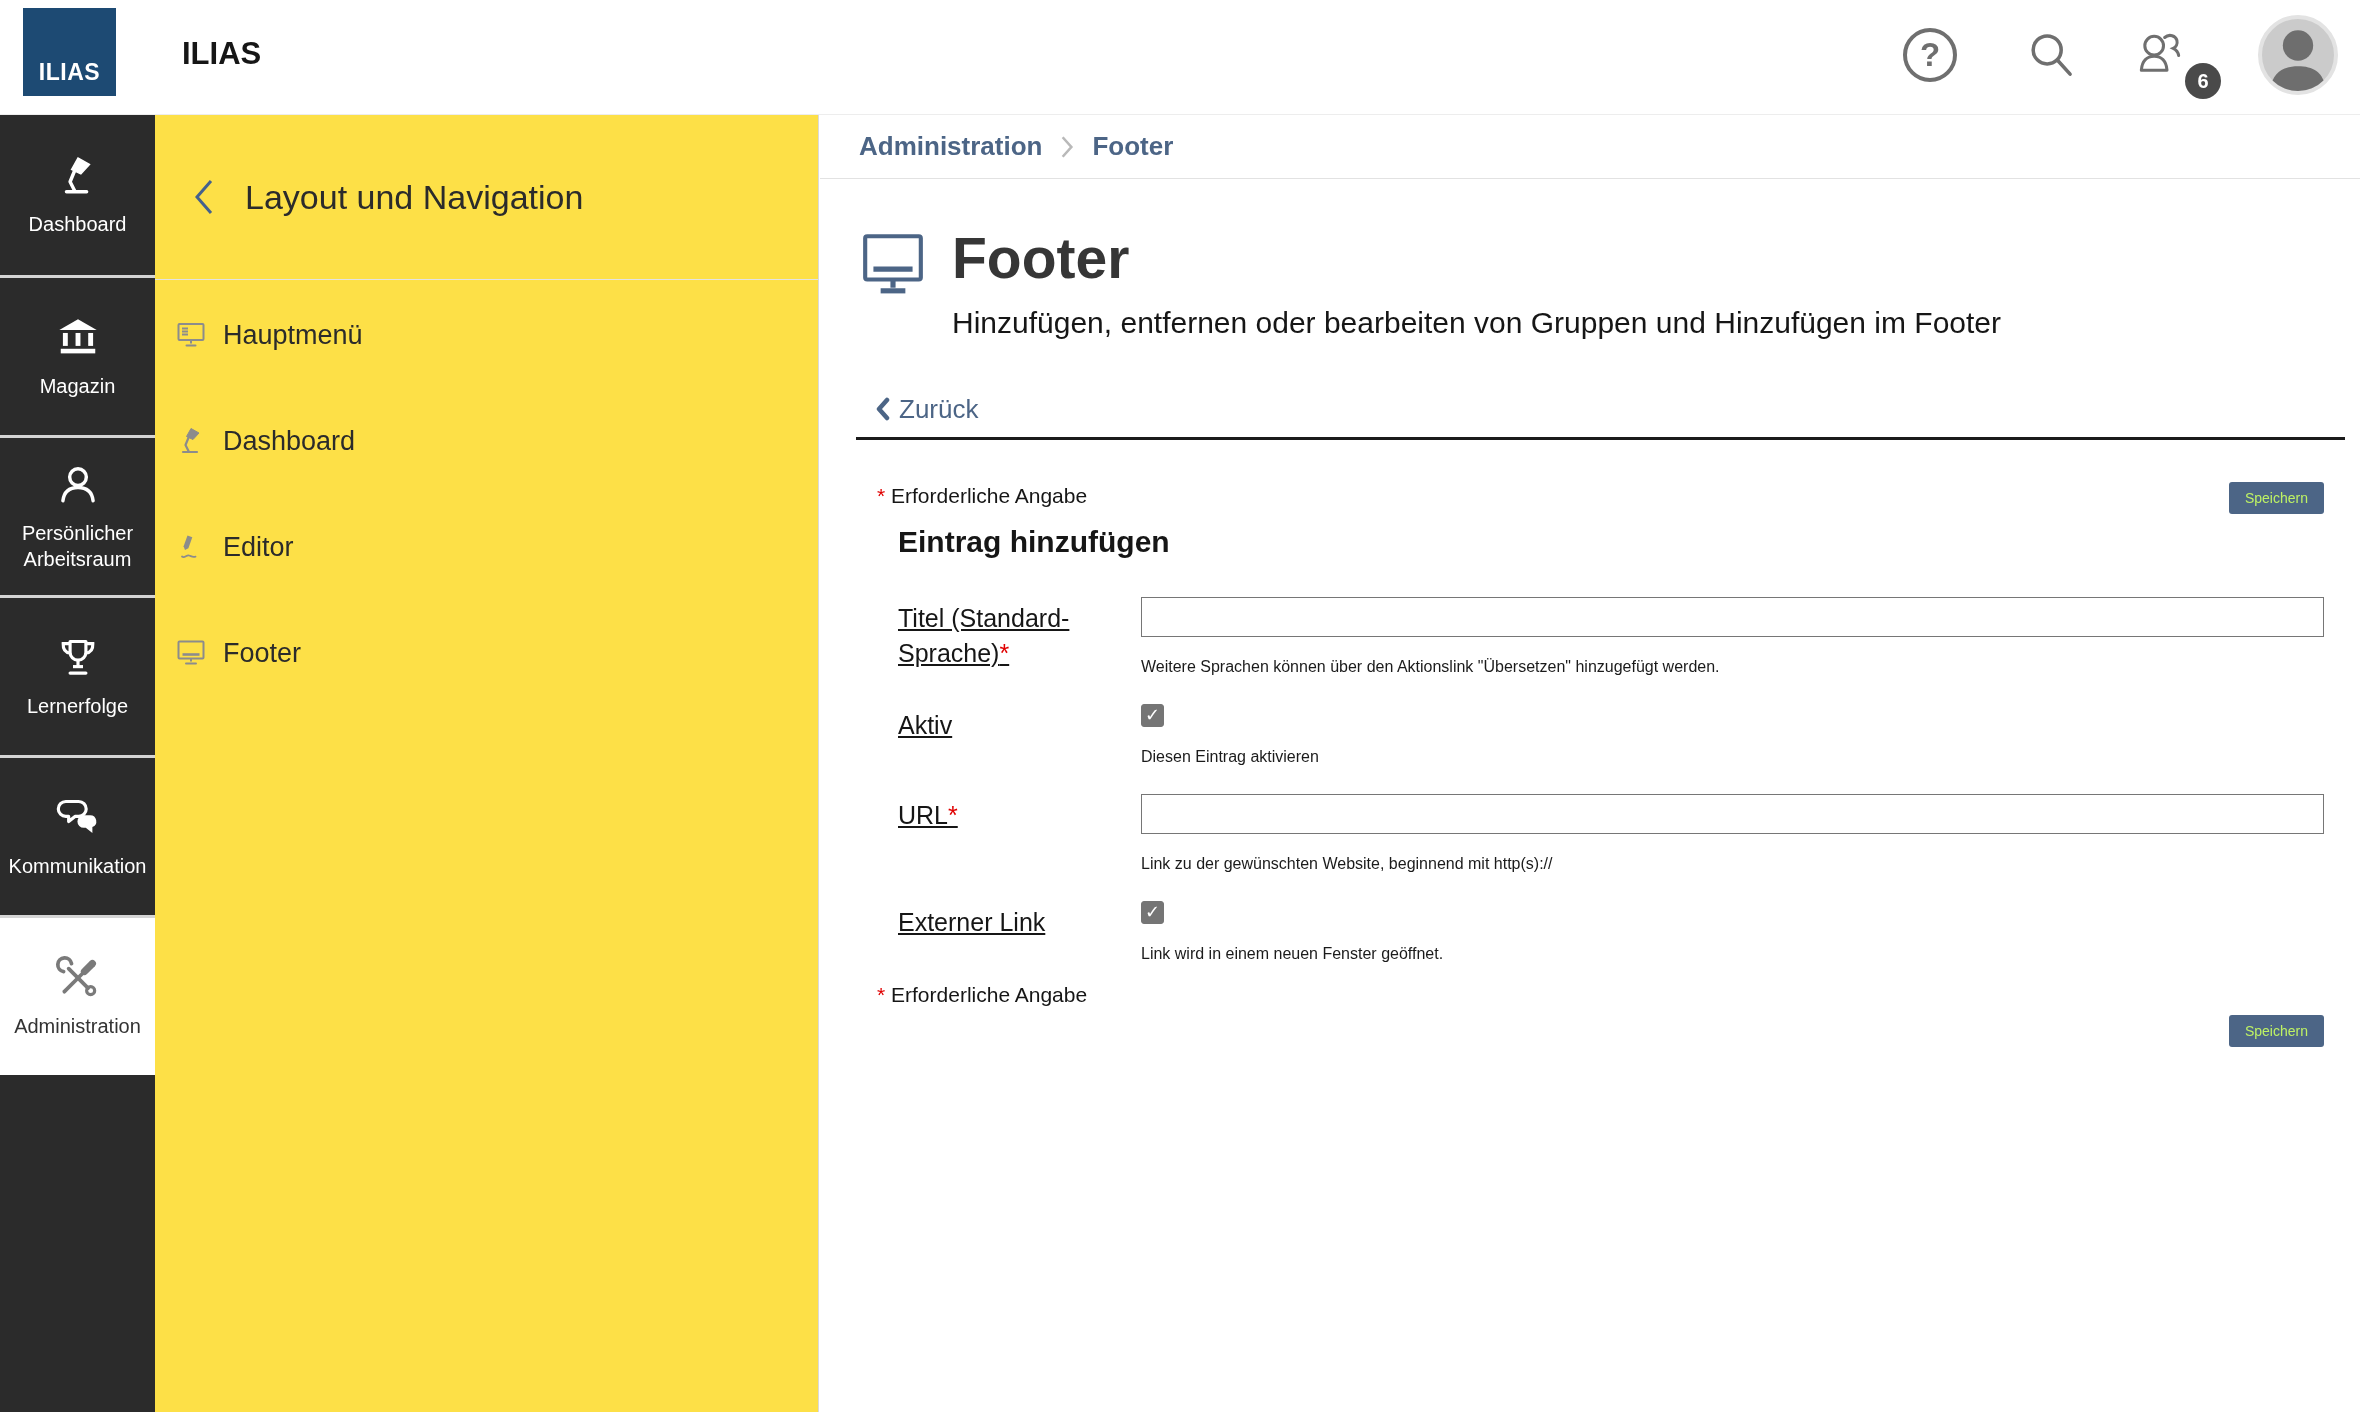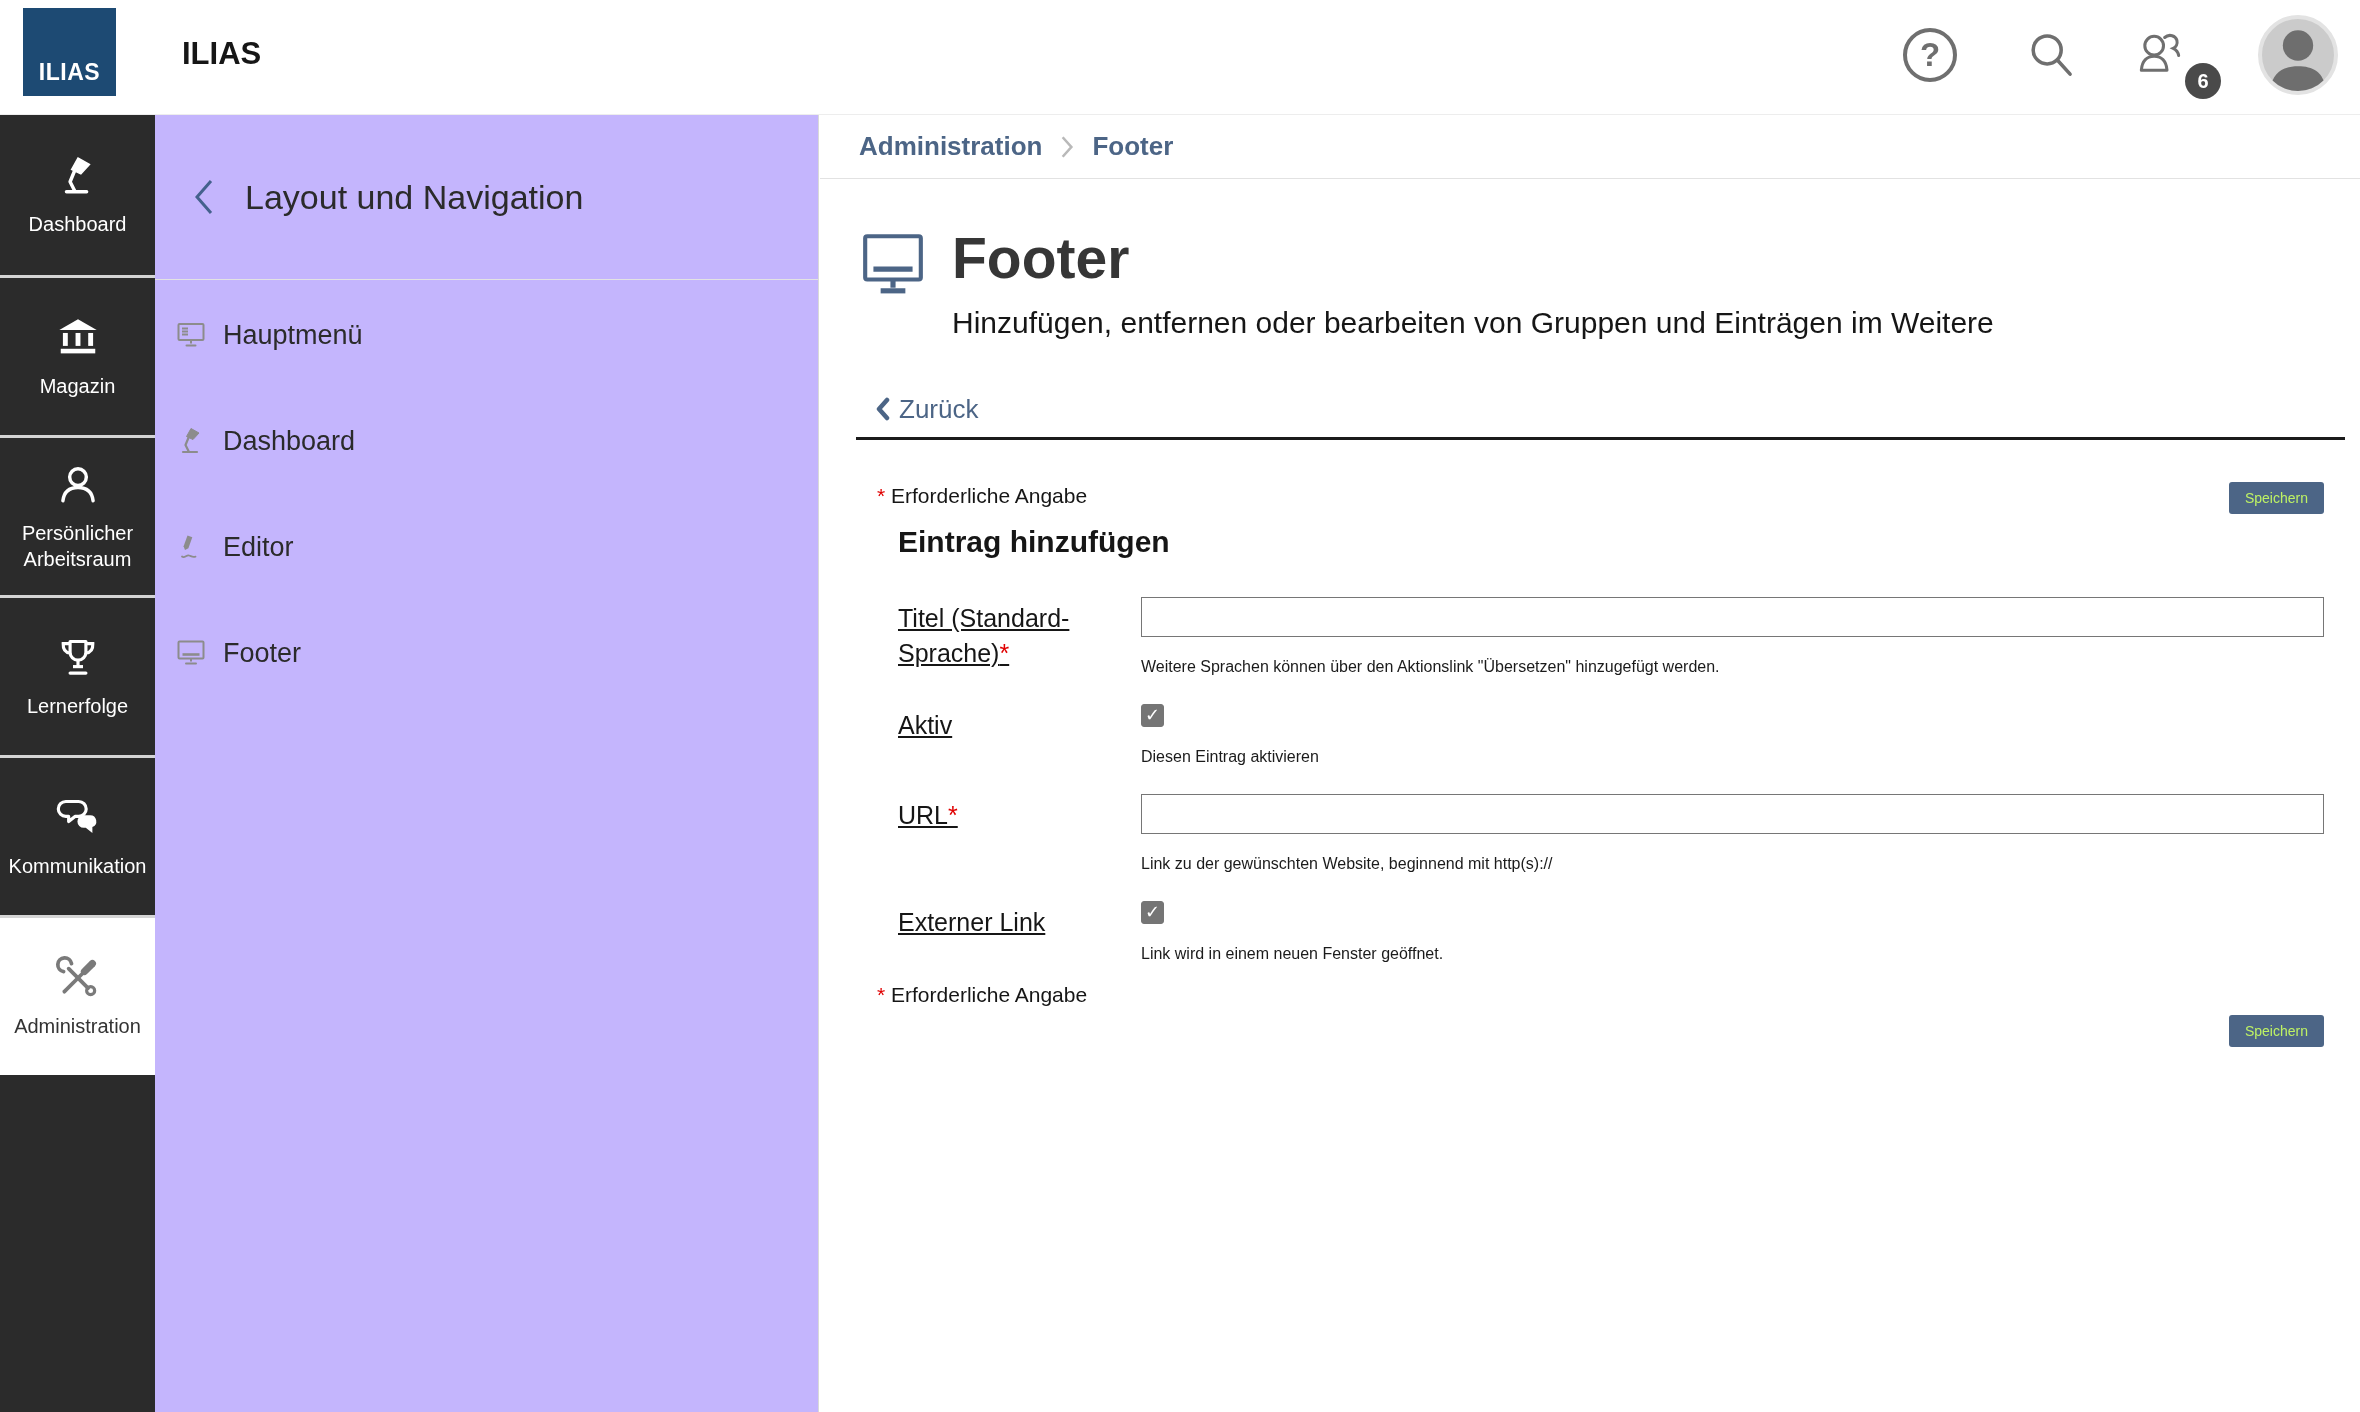--- a/index.html
+++ b/index.html
@@ -28,21 +28,21 @@
   .sidebar { position:absolute; left:0; top:115px; width:155px; height:1297px; background:#2b2b2b; }
   .sb-item { height:160px; display:flex; flex-direction:column; align-items:center; justify-content:center;
              gap:12px; cursor:pointer; border-top:3px solid #d4d4d4; }
   .sb-item:first-child { border-top:none; }
   .sb-item .lbl { color:#fff; font-size:20px; line-height:1.3; text-align:center; padding:0 4px; }
   .sb-item svg { width:46px; height:46px; }
   .sb-item.active { background:#fff; }
   .sb-item.active .lbl { color:#333; }
 
   
-  .panel { position:absolute; left:155px; top:115px; width:664px; height:1297px; background:#c4b5fd;
+  .panel { position:absolute; left:155px; top:115px; width:664px; height:1297px; background:#fde047;
            border-right:1px solid #d9d9d9; }
   .panel-head { height:165px; display:flex; align-items:center; padding-left:36px;
                 border-bottom:1px solid #e3e3e3; }
   .panel-back { width:40px; height:52px; display:flex; align-items:center; cursor:pointer; }
   .panel-title { font-size:34px; color:#2b2b2b; margin-left:14px; }
   .panel-item { height:106px; display:flex; align-items:center; padding-left:20px; cursor:pointer; }
   .panel-item svg { width:32px; height:32px; }
   .panel-item .lbl { font-size:27px; color:#2b2b2b; margin-left:16px; }
 
   
@@ -242,21 +242,21 @@
 
   <div class="title-block">
     <svg class="title-icon" viewBox="0 0 66 62" fill="none" stroke="#4c6586" stroke-width="4">
       <rect x="6" y="5" width="54" height="42" rx="2"></rect>
       <path d="M14 37h38" stroke-width="5"></path>
       <path d="M33 47v8" stroke-width="5"></path>
       <path d="M21 58h24" stroke-width="5"></path>
     </svg>
     <div class="title-texts">
       <h1 class="page-title">Footer</h1>
-      <div class="page-sub">Hinzufügen, entfernen oder bearbeiten von Gruppen und Einträgen im Weitere</div>
+      <div class="page-sub">Hinzufügen, entfernen oder bearbeiten von Gruppen und Hinzufügen im Footer</div>
     </div>
   </div>
 
   <div class="back-row">
     <svg width="15" height="24" viewBox="0 0 15 24" fill="none" stroke="#4c6586" stroke-width="4.5" stroke-linecap="round" stroke-linejoin="round">
       <path d="M12 3 L4 12 L12 21"></path>
     </svg>
     <span>Zurück</span>
   </div>
 

